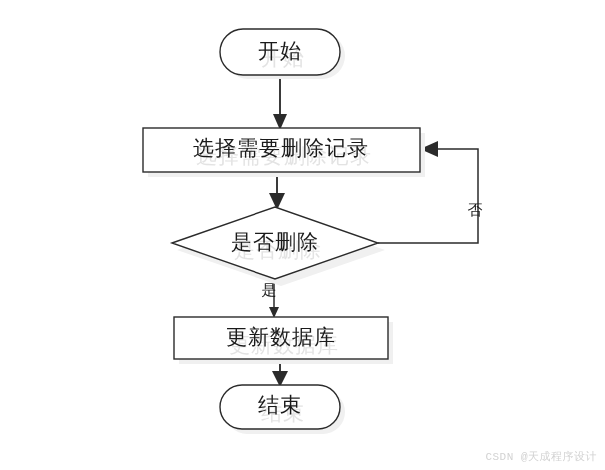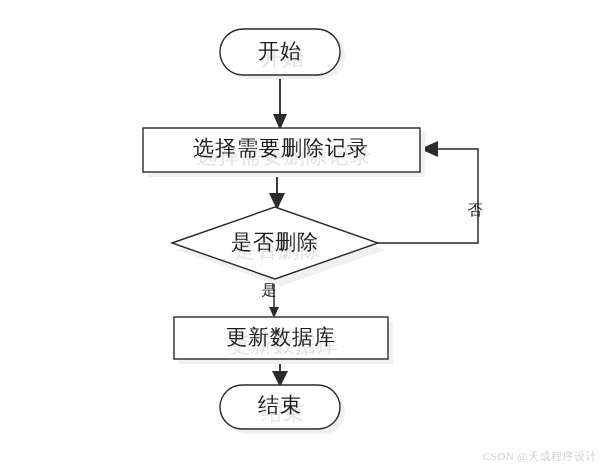--- a/index.html
+++ b/index.html
@@ -68,21 +68,21 @@
   .arrow-head {
     fill: #2b2b2b;
     stroke: none;
   }
   .watermark {
     position: absolute;
     right: 8px;
     bottom: 6px;
     color: #d2d2d2;
     font-size: 11px;
-    font-family: Liberation Serif, serif;
+    font-family: Liberation Mono, monospace;
     letter-spacing: 0.5px;
     white-space: nowrap;
     user-select: none;
   }
 </style>
 </head>
 <body>
 
 <svg id="flow-canvas" viewBox="0 0 605 470" xmlns="http://www.w3.org/2000/svg">
 

